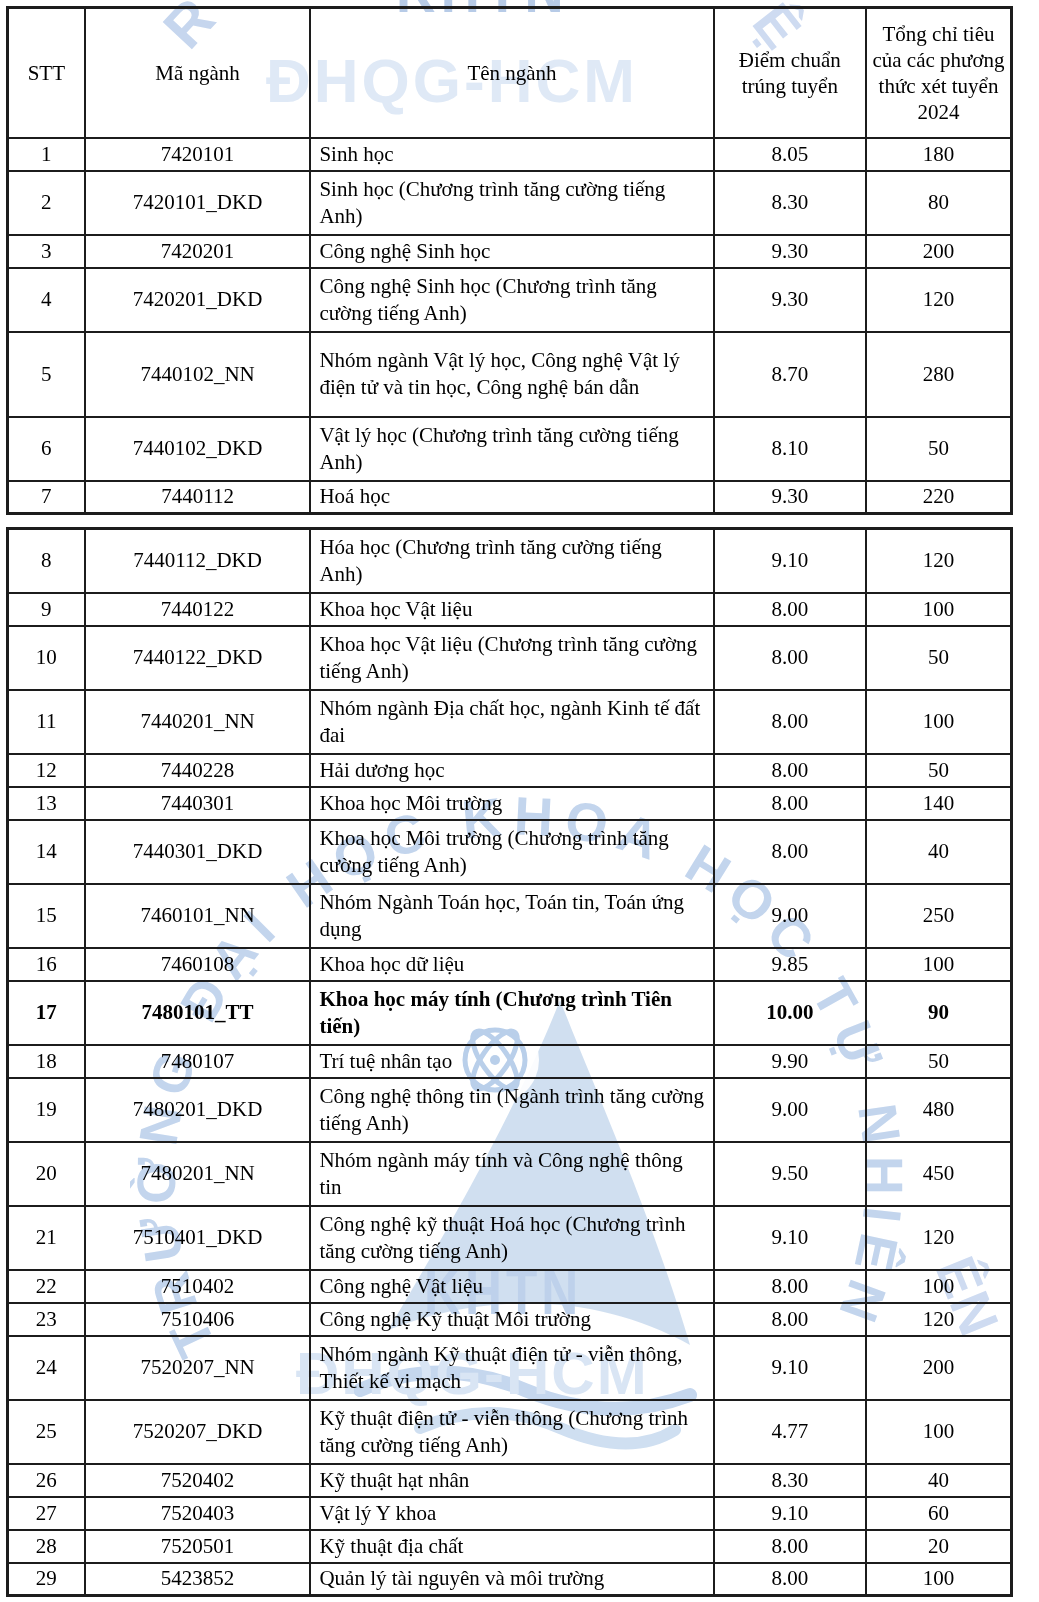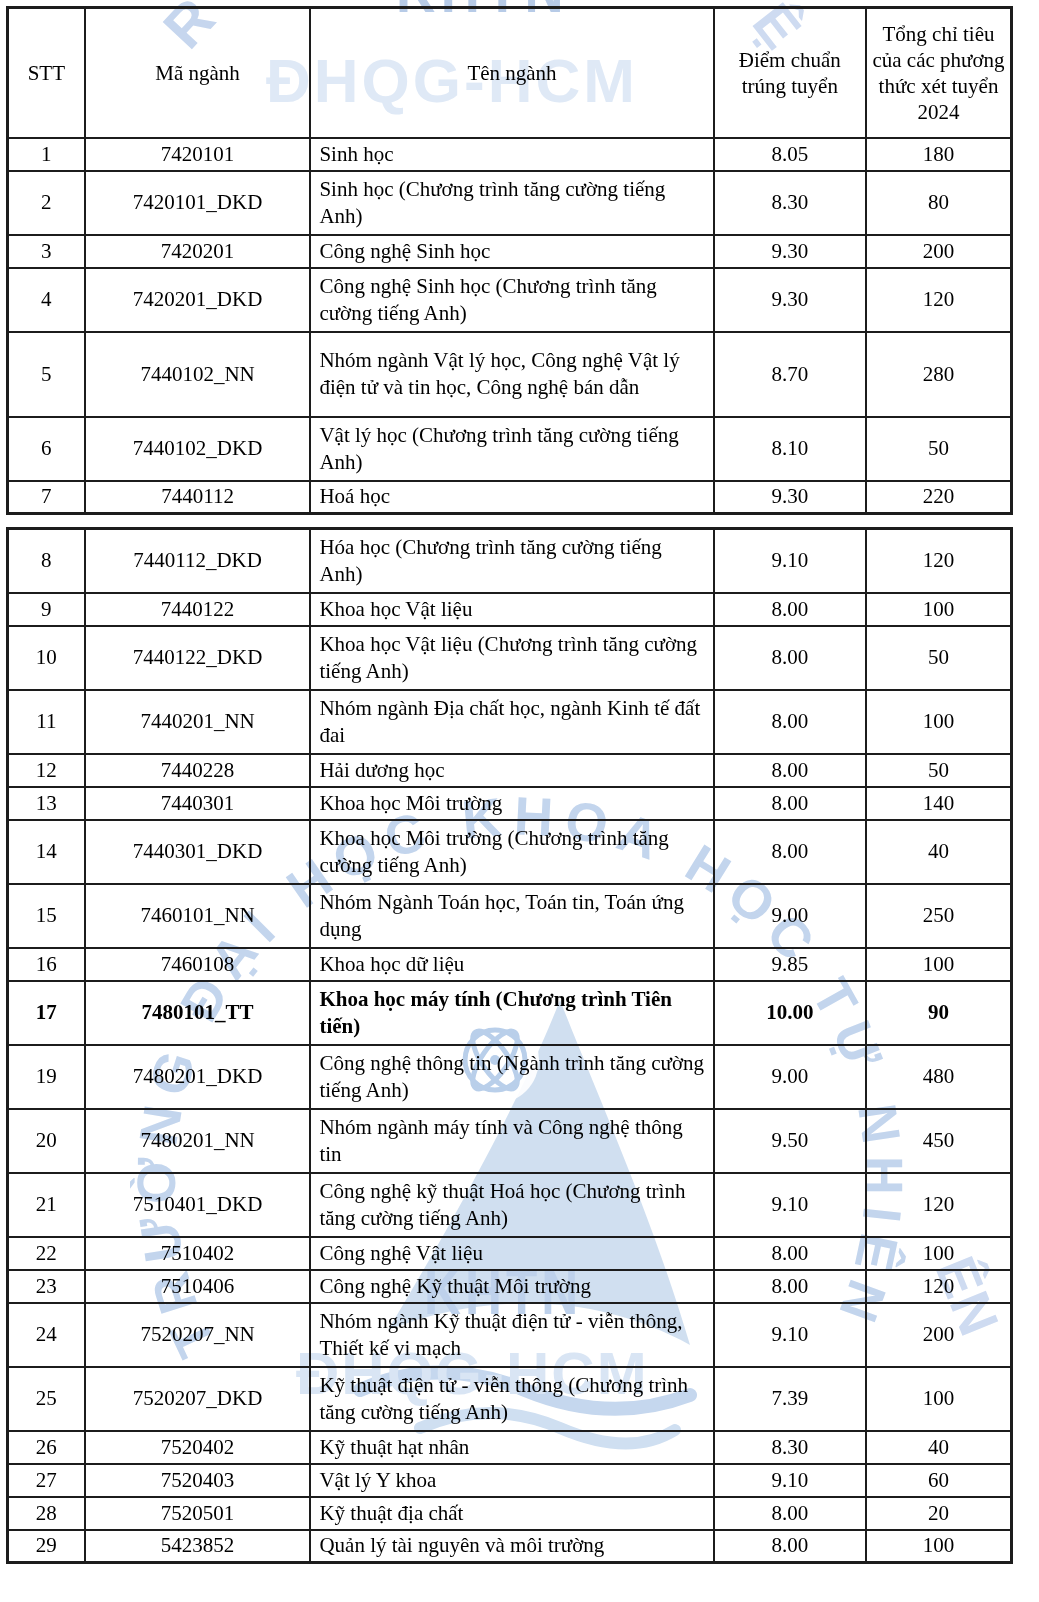--- a/index.html
+++ b/index.html
@@ -222,20 +222,27 @@
     <td class="c-score">9.85</td>
     <td class="c-quota">100</td>
   </tr>
         <tr class="h2 bold">
     <td class="c-stt">17</td>
     <td class="c-code">7480101_TT</td>
     <td class="c-name">Khoa học máy tính (Chương trình Tiên tiến)</td>
     <td class="c-score">10.00</td>
     <td class="c-quota">90</td>
   </tr>
+        <tr class="h1">
+    <td class="c-stt">18</td>
+    <td class="c-code">7480107</td>
+    <td class="c-name">Trí tuệ nhân tạo</td>
+    <td class="c-score">9.90</td>
+    <td class="c-quota">50</td>
+  </tr>
         <tr class="h2">
     <td class="c-stt">19</td>
     <td class="c-code">7480201_DKD</td>
     <td class="c-name">Công nghệ thông tin (Ngành trình tăng cường tiếng Anh)</td>
     <td class="c-score">9.00</td>
     <td class="c-quota">480</td>
   </tr>
         <tr class="h2">
     <td class="c-stt">20</td>
     <td class="c-code">7480201_NN</td>
@@ -268,21 +275,21 @@
     <td class="c-stt">24</td>
     <td class="c-code">7520207_NN</td>
     <td class="c-name">Nhóm ngành Kỹ thuật điện tử - viễn thông, Thiết kế vi mạch</td>
     <td class="c-score">9.10</td>
     <td class="c-quota">200</td>
   </tr>
         <tr class="h2">
     <td class="c-stt">25</td>
     <td class="c-code">7520207_DKD</td>
     <td class="c-name">Kỹ thuật điện tử - viễn thông (Chương trình tăng cường tiếng Anh)</td>
-    <td class="c-score">7.39</td>
+    <td class="c-score">4.77</td>
     <td class="c-quota">100</td>
   </tr>
         <tr class="h1">
     <td class="c-stt">26</td>
     <td class="c-code">7520402</td>
     <td class="c-name">Kỹ thuật hạt nhân</td>
     <td class="c-score">8.30</td>
     <td class="c-quota">40</td>
   </tr>
         <tr class="h1">

